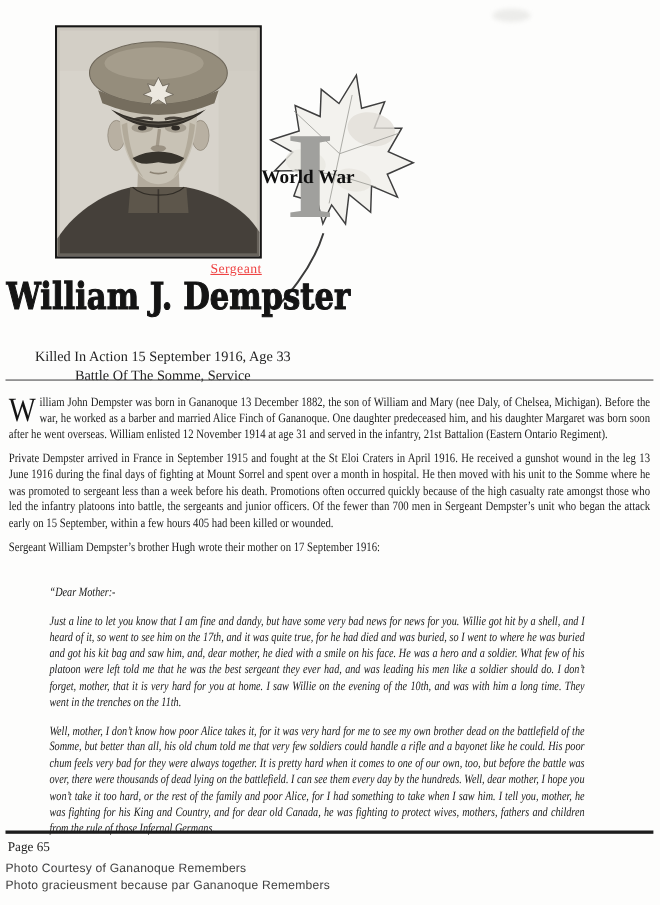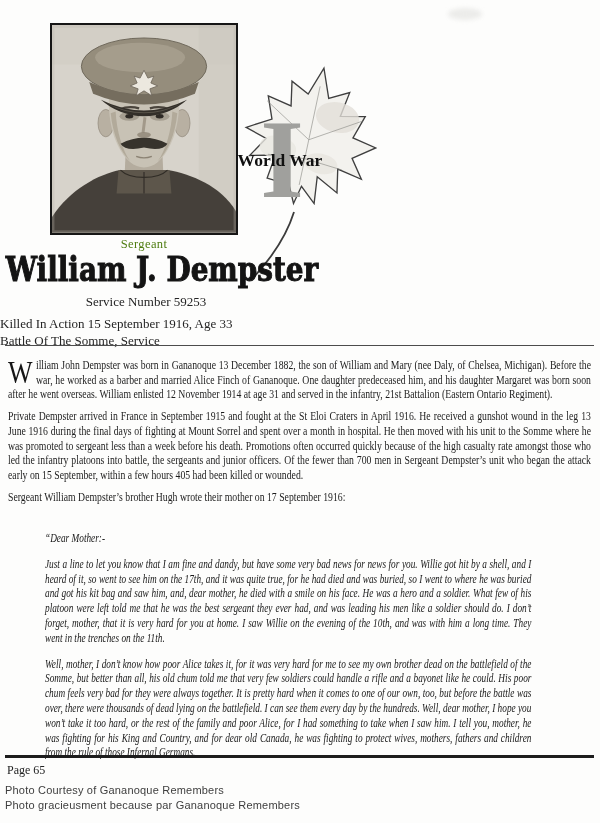--- a/index.html
+++ b/index.html
@@ -10,34 +10,34 @@
     font-family:"Liberation Serif", serif;
   }
   .photo {
     position:absolute; left:50px; top:23px; width:188px; height:212px;
     border:2px solid #161616; background:#d7d3cb;
   }
   .photo svg { display:block; width:100%; height:100%; }
   .leaf-emblem { position:absolute; left:218px; top:54px; width:176px; height:224px; }
   .rank {
     position:absolute; left:50px; top:237px; width:188px;
-    text-align:center; font-size:12.5px; letter-spacing:.4px; color:#4d7c0f;
+    text-align:right; font-size:12.5px; letter-spacing:.4px; color:#ef4444;text-decoration:underline;
   }
   .name {
     position:absolute; left:0px; top:250px; width:292px; text-align:center;
     font-family:"DejaVu Serif", serif; font-weight:bold; font-size:29px;
     color:#141414; -webkit-text-stroke:0.9px #141414;
     transform:scale(0.96,1.16); transform-origin:center top; white-space:nowrap;
   }
   .service {
     position:absolute; left:0px; top:294px; width:292px; text-align:center;
     font-size:13px; color:#252525;
   }
   .kia {
-    position:absolute; left:0px; top:316px; width:296px; text-align:left;
+    position:absolute; left:0px; top:316px; width:296px; text-align:center;
     font-size:13px; line-height:16.5px; color:#242424;
   }
   .rule-thin { position:absolute; left:5px; top:345px; width:589px; height:1px; background:#4c4c4c; }
   .rule-thick { position:absolute; left:5px; top:755px; width:589px; height:2.5px; background:#1d1d1d; }
   .body-text {
     position:absolute; left:8px; top:359px; width:694px;
     transform:scaleX(0.84); transform-origin:left top;
     font-size:11.6px; line-height:14.7px; text-align:justify; color:#1c1c1c;
   }
   .body-text p + p { margin-top:7px; }
@@ -130,21 +130,20 @@
         <path d="M100,118 L56,122" fill="none"></path>
       </g>
     </g>
     <path d="M76,158 C66,190 44,216 16,244 C14,246 16,249 20,246" fill="none" stroke="#3c3c3c" stroke-width="1.8"></path>
     <text x="64" y="143" text-anchor="middle" font-family="Liberation Serif, serif" font-weight="bold" font-size="112" fill="#a0a09d">I</text>
     <text x="62" y="112" text-anchor="middle" font-family="Liberation Serif, serif" font-weight="bold" font-size="17.5" fill="#101010">World War</text>
   </svg>
 
   <div class="rank">Sergeant</div>
   <div class="name">William J. Dempster</div>
-  <div class="service">Service Number 59253</div>
   <div class="kia">
     <div>Killed In Action 15 September 1916, Age 33</div>
     <div>Battle Of The Somme, Service</div>
   </div>
 
   <div class="rule-thin"></div>
 
   <div class="body-text">
     <p><span class="dropcap">W</span><span>illiam John Dempster was born in Gananoque 13 December 1882, the son of William and Mary (nee Daly, of Chelsea, Michigan). Before the war, he worked as a barber and married Alice Finch of Gananoque. One daughter predeceased him, and his daughter Margaret was born soon after he went overseas. William enlisted 12 November 1914 at age 31 and served in the infantry, 21st Battalion (Eastern Ontario Regiment).</span></p>
     <p>Private Dempster arrived in France in September 1915 and fought at the St Eloi Craters in April 1916. He received a gunshot wound in the leg 13 June 1916 during the final days of fighting at Mount Sorrel and spent over a month in hospital. He then moved with his unit to the Somme where he was promoted to sergeant less than a week before his death. Promotions often occurred quickly because of the high casualty rate amongst those who led the infantry platoons into battle, the sergeants and junior officers. Of the fewer than 700 men in Sergeant Dempster’s unit who began the attack early on 15 September, within a few hours 405 had been killed or wounded.</p>

